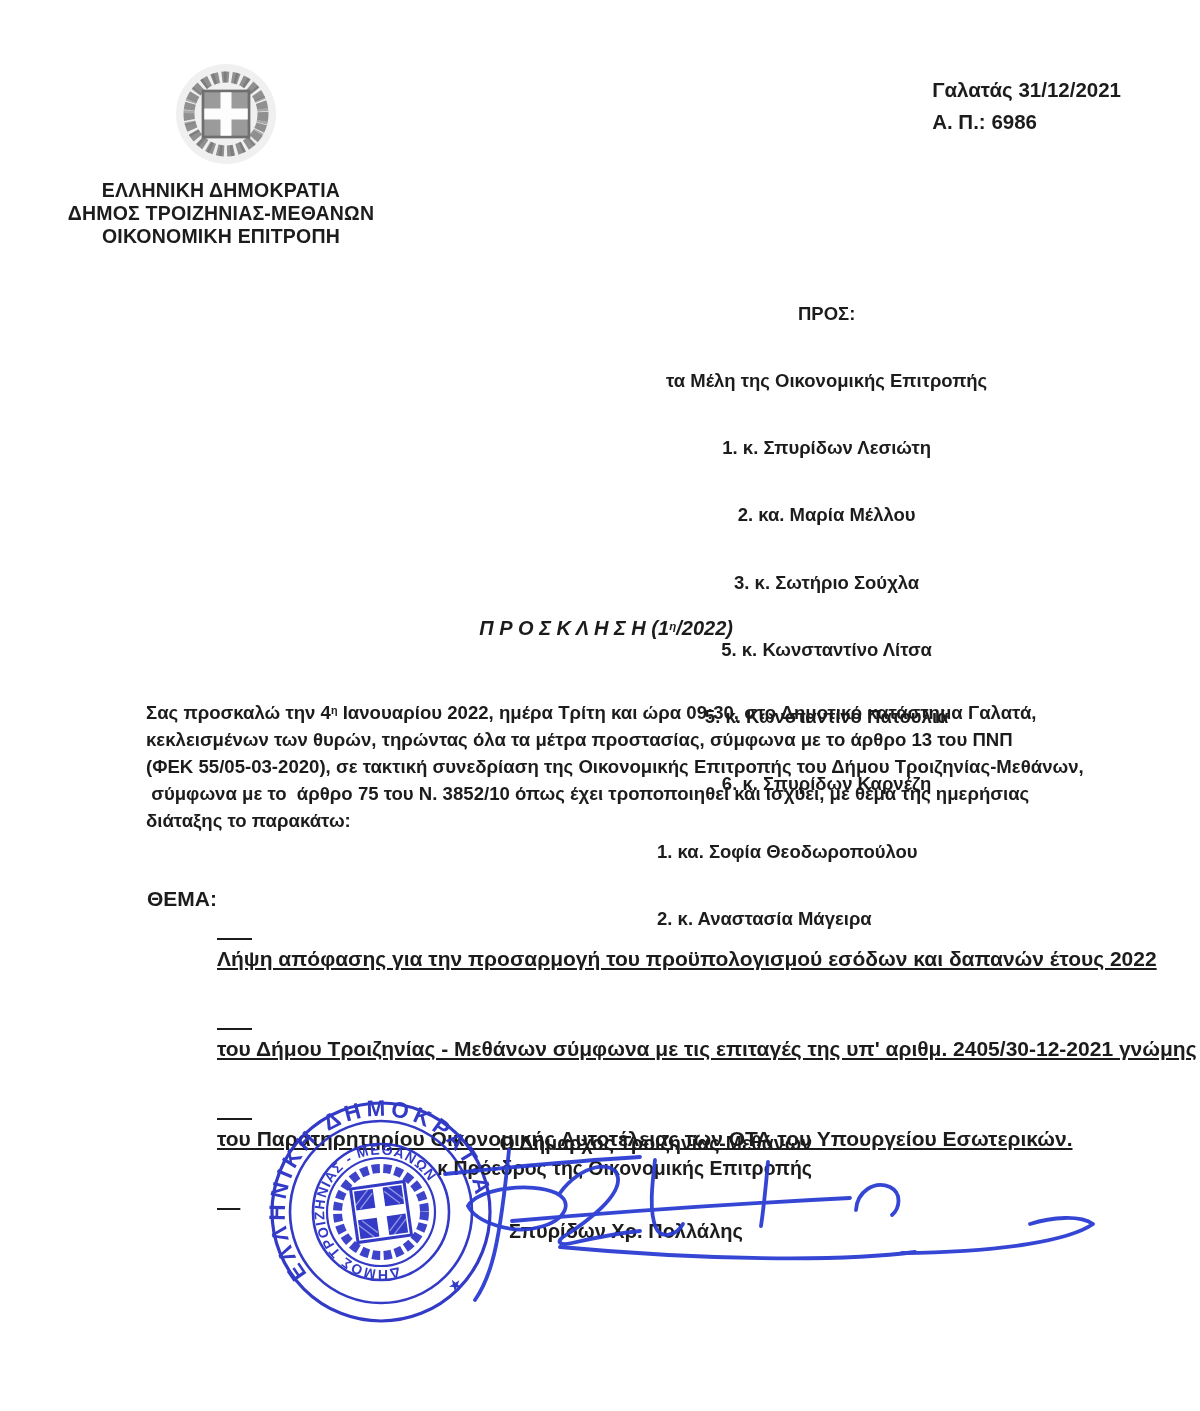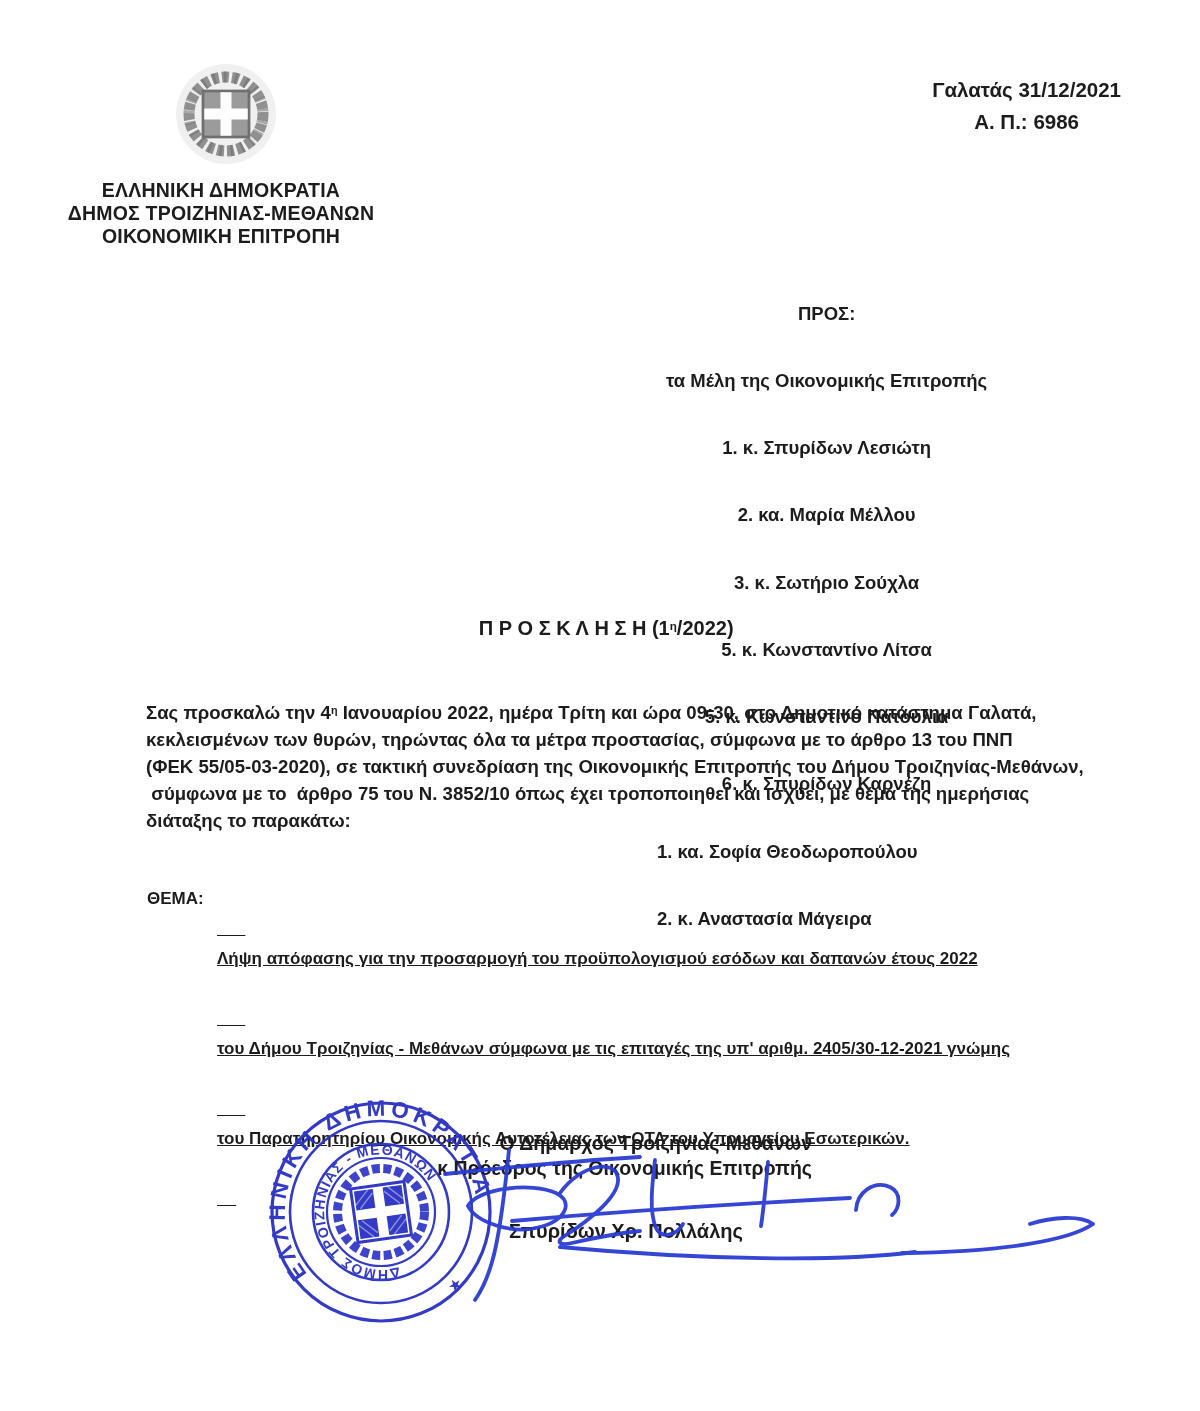--- a/index.html
+++ b/index.html
@@ -15,39 +15,39 @@
   .page{position:relative;width:1200px;height:1411px;background:#ffffff;overflow:hidden;}
 
   
   .emblem{position:absolute;left:170px;top:58px;width:112px;height:112px;z-index:1;}
 
   
   .org-block{position:absolute;left:61px;top:179px;width:320px;text-align:center;
     font-size:19.5px;font-weight:700;line-height:23px;letter-spacing:.2px;}
 
   
-  .date-block{position:absolute;right:79px;top:74px;text-align:center;
+  .date-block{position:absolute;right:79px;top:74px;text-align:left;
     font-size:20.5px;font-weight:700;line-height:32px;}
 
   
   .recipients{position:absolute;left:657px;top:258px;font-size:18.5px;font-weight:700;line-height:22.4px;white-space:pre;}
   .recipients .ind{padding-left:9px;text-align:center;}
 
   
   .doc-title{position:absolute;left:0;top:594px;width:1190px;text-align:center;
-    font-size:20px;font-weight:700;white-space:pre;}
+    font-size:20px;font-weight:700;white-space:pre;font-style:italic;}
 
   
   .body-par{position:absolute;left:146px;top:697px;font-size:18.6px;font-weight:700;line-height:27px;}
   .bline{white-space:pre;}
 
   .sup{font-size:.58em;vertical-align:.45em;}
 
   
-  .subject{position:absolute;left:147px;top:884px;display:flex;font-size:17px;font-weight:700;line-height:30px;}
+  .subject{position:absolute;left:147px;top:884px;display:flex;font-size:21px;font-weight:700;line-height:30px;}
   .subject-label{width:70px;flex:0 0 70px;}
   .subject-lines{white-space:pre;text-decoration:underline;}
 
   
   .sig-titles{position:absolute;left:420px;top:1131px;width:392px;text-align:right;
     font-size:19.5px;font-weight:700;line-height:24.5px;z-index:3;}
   .sig-name{position:absolute;left:470px;top:1220px;width:312px;text-align:center;
     font-size:20px;font-weight:700;z-index:3;}
 
   

